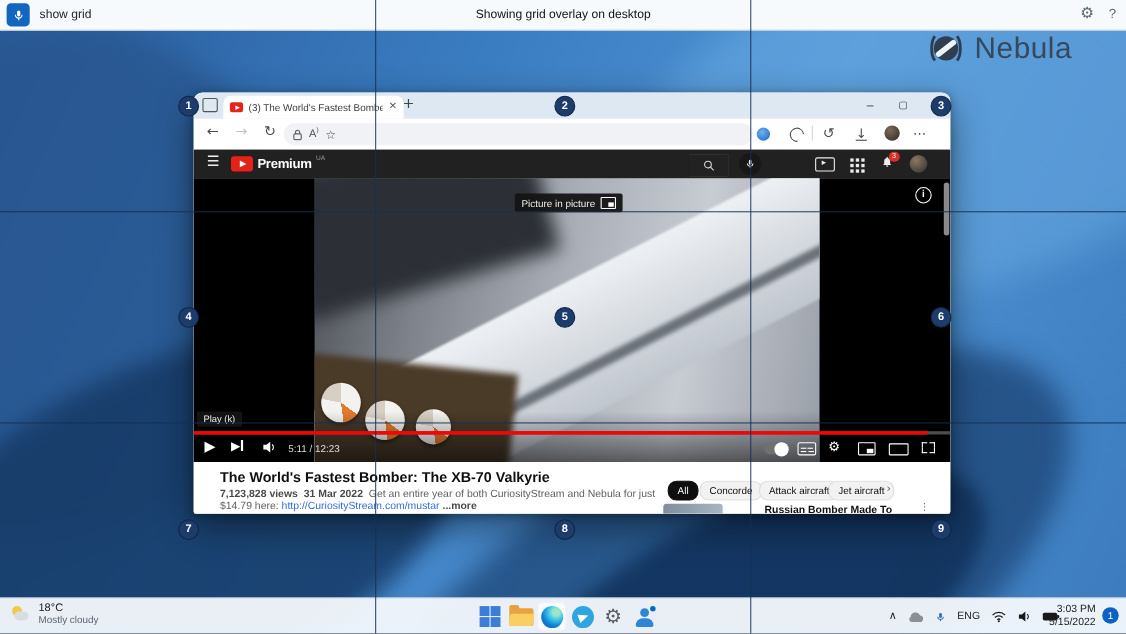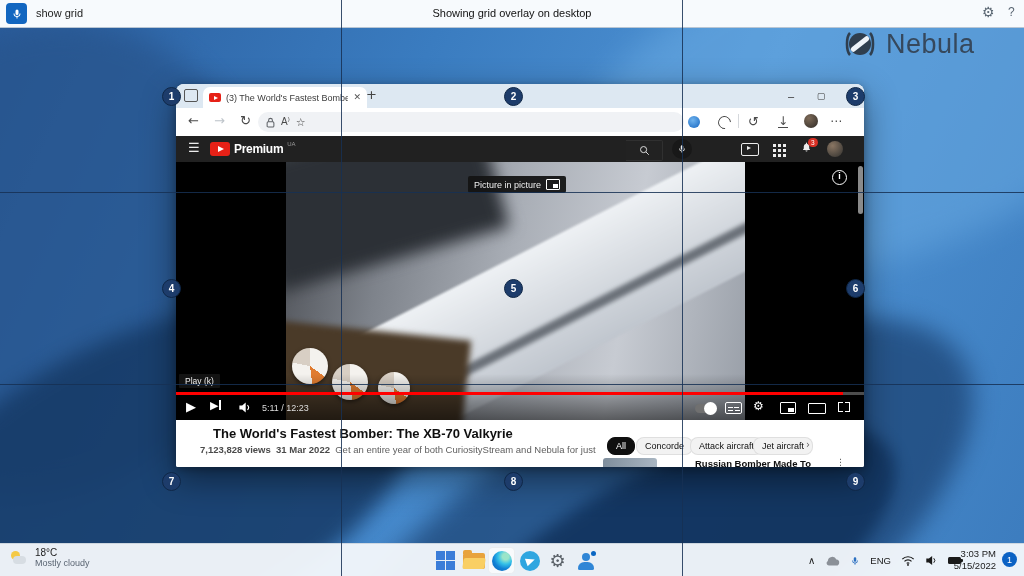--- a/index.html
+++ b/index.html
@@ -96,21 +96,21 @@
   .fsico .tl{left:0;top:0;border-right:none;border-bottom:none;}
   .fsico .tr{right:0;top:0;border-left:none;border-bottom:none;}
   .fsico .bl{left:0;bottom:0;border-right:none;border-top:none;}
   .fsico .br{right:0;bottom:0;border-left:none;border-top:none;}
   .autop{width:22px;height:9px;border-radius:5px;background:#707070;position:relative;margin-top:2px;}
   .autop::after{content:"";position:absolute;right:0;top:-2px;width:13px;height:13px;border-radius:50%;background:#fff;}
   .scrollthumb{position:absolute;right:1px;top:82px;width:5px;height:48px;background:#8a8a8a;border-radius:3px;z-index:8;}
 
   
   .fold{position:absolute;left:0;top:336px;width:688px;height:47px;background:#fff;}
-  .vtitle{position:absolute;left:24px;top:6px;font-size:13px;font-weight:bold;color:#0f0f0f;margin-left:13px;}
+  .vtitle{position:absolute;left:24px;top:6px;font-size:13px;font-weight:bold;color:#0f0f0f;}
   .vmeta{position:absolute;left:24px;top:24px;font-size:9.5px;color:#606060;white-space:nowrap;width:400px;overflow:hidden;}
   .vmeta b{color:#4a4a4a;}
   .chip{position:absolute;top:17px;height:16px;border-radius:8px;background:#f2f2f2;border:1px solid rgba(0,0,0,.08);
         color:#0f0f0f;font-size:9px;display:flex;align-items:center;padding:0 8px;white-space:nowrap;overflow:hidden;}
   .chip.sel{background:#0f0f0f;color:#fff;border-color:#0f0f0f;}
 
   
   .taskbar{position:absolute;left:0;top:543px;width:1024px;height:33px;background:rgba(243,247,251,.96);
            border-top:1px solid rgba(120,140,160,.25);z-index:20;}
   .weather{position:absolute;left:10px;top:3px;display:flex;align-items:center;gap:7px;}
@@ -303,20 +303,24 @@
       </div>
     </div>
 
     <div class="fold">
       <div class="vtitle">The World's Fastest Bomber: The XB-70 Valkyrie</div>
       <div class="vmeta">
         <b>7,123,828 views</b>&nbsp;
         <b>31 Mar 2022</b>&nbsp;
         <span>Get an entire year of both CuriosityStream and Nebula for just</span>
       </div>
+      <div class="vmeta" style="top:35px;">
+        <span>$14.79 here: </span><span style="color:#2f6fdb;">http://CuriosityStream.com/mustar</span>
+        <b>...more</b>
+      </div>
 
       <div class="chip sel" style="left:431px;">All</div>
       <div class="chip" style="left:460px;">Concorde</div>
       <div class="chip" style="left:514px;">Attack aircraft</div>
       <div class="chip" style="left:577px;max-width:42px;">Jet aircraft</div>
       <div class="abs uico" style="left:630px;top:20px;color:#606060;font-size:10px;">›</div>
 
       <div class="abs" style="left:427px;top:38px;width:54px;height:9px;background:linear-gradient(90deg,#7f8e9c,#a9b6c2);border-radius:3px 3px 0 0;"></div>
       <div class="abs" style="left:519px;top:38px;width:130px;height:9px;overflow:hidden;font-size:9.5px;font-weight:bold;color:#0f0f0f;">Russian Bomber Made To</div>
       <div class="abs uico" style="left:660px;top:38px;font-size:9px;color:#606060;">⋮</div>

